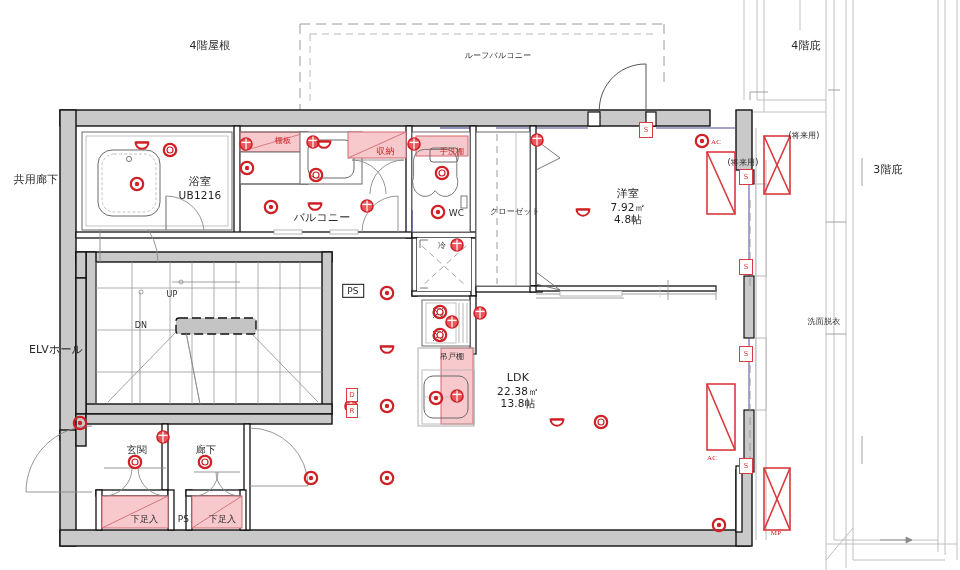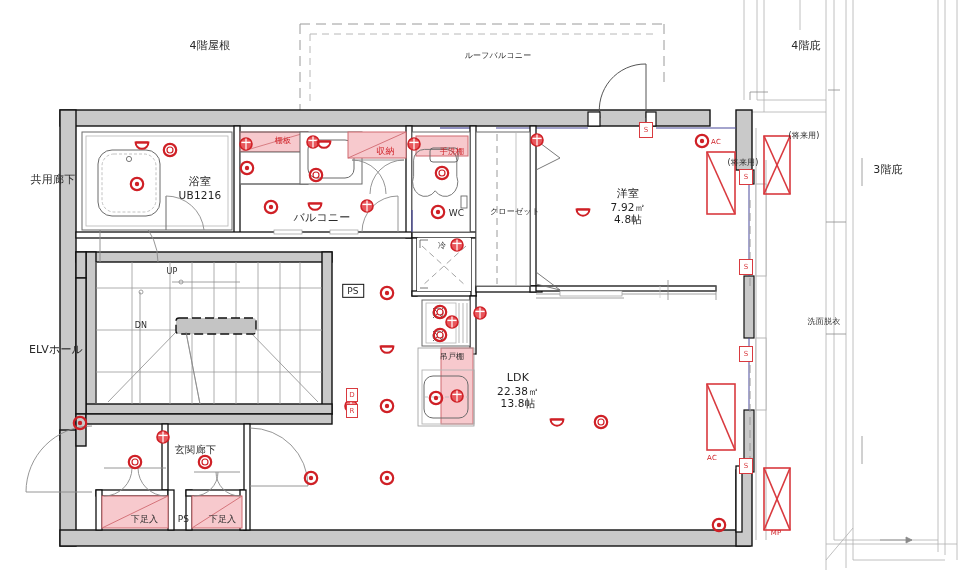--- a/index.html
+++ b/index.html
@@ -24,21 +24,21 @@
     white-space:nowrap;
     line-height:1.15;
     letter-spacing:.2px;
     pointer-events:none;
   }
   .lbl.c{transform:translate(-50%,-50%);}
   .t11{font-size:11px;}
   .t10{font-size:10px;}
   .t9{font-size:9px;padding-left:9px;}
   .t8{font-size:8px;}
-  .t7{font-size:7px;}
+  .t7{font-size:7px;font-family:Liberation Serif, serif;}
   .bold{font-weight:400;}
   .narrow{transform:translate(-50%,-50%) scaleX(.72);margin-left:18px;}
   .roomname{text-align:center;font-size:11px;color:#1f1f1f;}
   .roomname .area{font-size:10.5px;}
   .red{color:#cf2026;}
   .redbox{
     position:absolute;
     border:1.1px solid #d93a3f;
     color:#d93a3f;
     font-size:7px;
@@ -564,44 +564,44 @@
   </div>
 
   <div class="lbl c roomname" style="left:518px;top:390px;">
     <div>LDK</div>
     <div class="area">22.38㎡</div>
     <div class="area">13.8帖</div>
   </div>
 
   <div class="lbl c t8 narrow" style="left:497px;top:212px;">クローゼット</div>
 
-  <div class="lbl c t10" style="left:137px;top:450px;margin-left:48px;">玄関</div>
+  <div class="lbl c t10" style="left:137px;top:450px;">玄関</div>
 
   <div class="lbl c t10" style="left:206px;top:450px;">廊下</div>
 
   <div class="lbl c t11 bold" style="left:210px;top:46px;">4階屋根</div>
   <div class="lbl c t8 narrow" style="left:480px;top:56px;">ルーフバルコニー</div>
   <div class="lbl c t11 bold" style="left:806px;top:46px;">4階庇</div>
   <div class="lbl c t11 bold" style="left:888px;top:170px;">3階庇</div>
-  <div class="lbl c t11 bold" style="left:53px;top:180px;">共用廊下</div>
+  <div class="lbl c t11 bold" style="left:36px;top:180px;">共用廊下</div>
   <div class="lbl c t8 narrow" style="left:806px;top:322px;">洗面脱衣</div>
   <div class="lbl c t11" style="left:56px;top:350px;">ELVホール</div>
 
   <div class="lbl c t8 red" style="left:283px;top:141px;">棚板</div>
   <div class="lbl c t9 red" style="left:381px;top:151px;">収納</div>
   <div class="lbl c t8 red" style="left:452px;top:152px;">手洗棚</div>
   <div class="lbl c t8" style="left:442px;top:246px;">冷</div>
   <div class="lbl c t8" style="left:452px;top:357px;">吊戸棚</div>
   <div class="lbl c t9" style="left:140px;top:519px;">下足入</div>
   <div class="lbl c t9" style="left:218px;top:519px;">下足入</div>
 
   <div class="lbl c t9" style="left:353px;top:291px;border:1.2px solid #111;background:#fff;padding:1px 4px;">PS</div>
   <div class="lbl c t9" style="left:179px;top:519px;">PS</div>
 
-  <div class="lbl c t8" style="left:172px;top:272px;">UP</div>
+  <div class="lbl c t8" style="left:172px;top:295px;">UP</div>
   <div class="lbl c t8" style="left:141px;top:326px;text-align:right;">DN</div>
 
   <div class="lbl c t8 narrow" style="left:725px;top:163px;">(将来用)</div>
   <div class="lbl c t8 narrow" style="left:786px;top:136px;">(将来用)</div>
 
   <div class="lbl c t7 red" style="left:716px;top:142px;">AC</div>
   <div class="lbl c t7 red" style="left:712px;top:458px;">AC</div>
   <div class="lbl c t7 red" style="left:776px;top:533px;">MP</div>
 
   <div id="sboxes">

